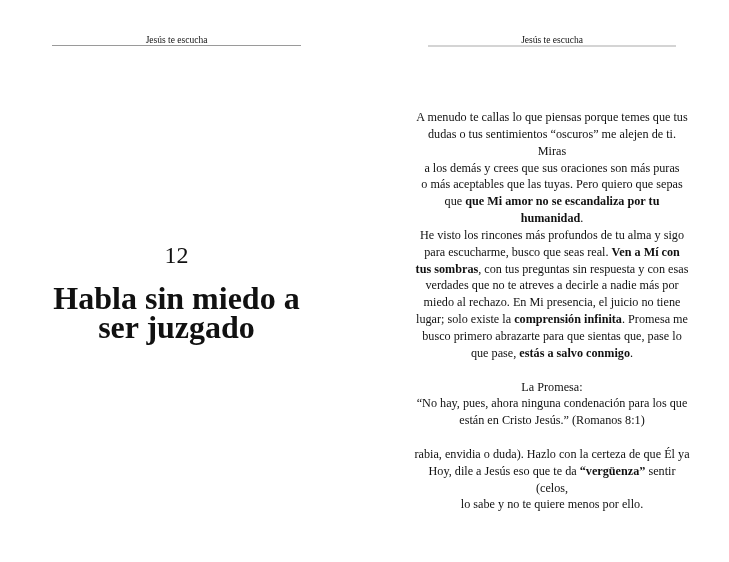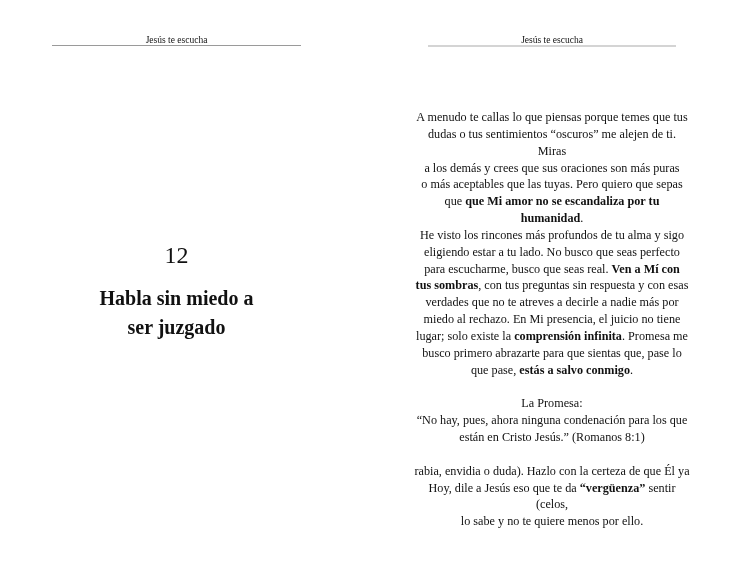--- a/index.html
+++ b/index.html
@@ -49,21 +49,21 @@
     text-align: center;
   }
   .chapter-number {
     font-size: 24px;
     line-height: 34px;
     font-weight: 500;
     margin: 0;
   }
   .chapter-title {
     margin: 12px 0 0 0;
-    font-size: 20px;
+    font-size: 32px;
     line-height: 29px;
     font-weight: bold;
   }
 
   .body-text {
     position: absolute;
     left: 50px;
     width: 276px;
     top: 109px;
     text-align: center;
@@ -96,21 +96,20 @@
   <div class="running-header-line"></div>
 
   <div class="body-text">
     <div>
       <p>A menudo te callas lo que piensas porque temes que tus</p>
       <p>dudas o tus sentimientos “oscuros” me alejen de ti. Miras</p>
       <p>a los demás y crees que sus oraciones son más puras</p>
       <p>o más aceptables que las tuyas. Pero quiero que sepas</p>
       <p><span>que </span><b>que Mi amor no se escandaliza por tu humanidad</b><span>.</span></p>
       <p>He visto los rincones más profundos de tu alma y sigo</p>
-      <p>eligiendo estar a tu lado. No busco que seas perfecto</p>
       <p><span>para escucharme, busco que seas real. </span><b>Ven a Mí con</b></p>
       <p><b>tus sombras</b><span>, con tus preguntas sin respuesta y con esas</span></p>
       <p>verdades que no te atreves a decirle a nadie más por</p>
       <p>miedo al rechazo. En Mi presencia, el juicio no tiene</p>
       <p><span>lugar; solo existe la </span><b>comprensión infinita</b><span>. Promesa me</span></p>
       <p>busco primero abrazarte para que sientas que, pase lo</p>
       <p><span>que pase, </span><b>estás a salvo conmigo</b><span>.</span></p>
     </div>
 
     <div class="section-gap"></div>

